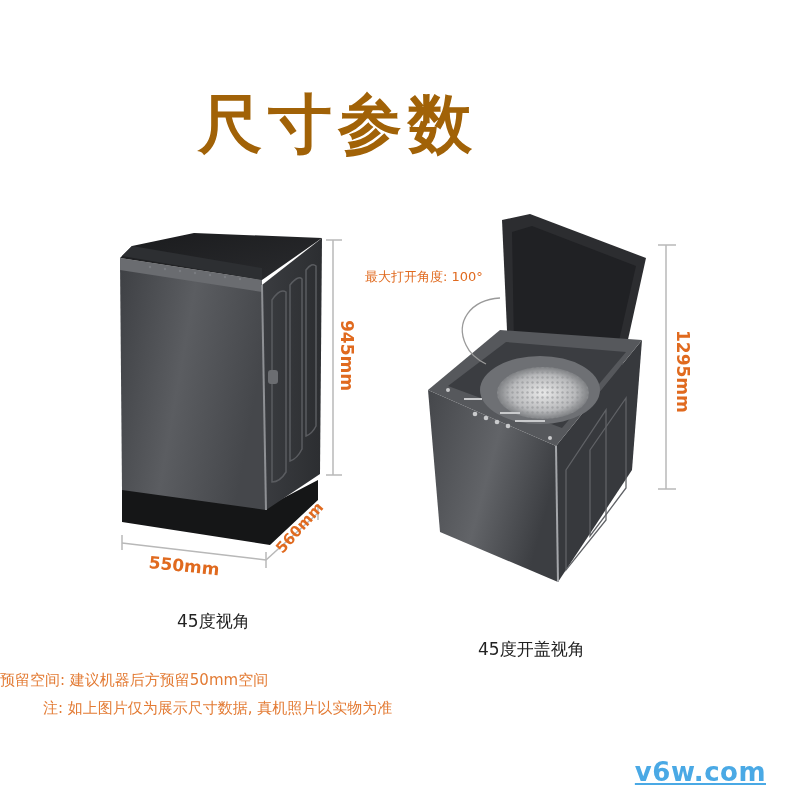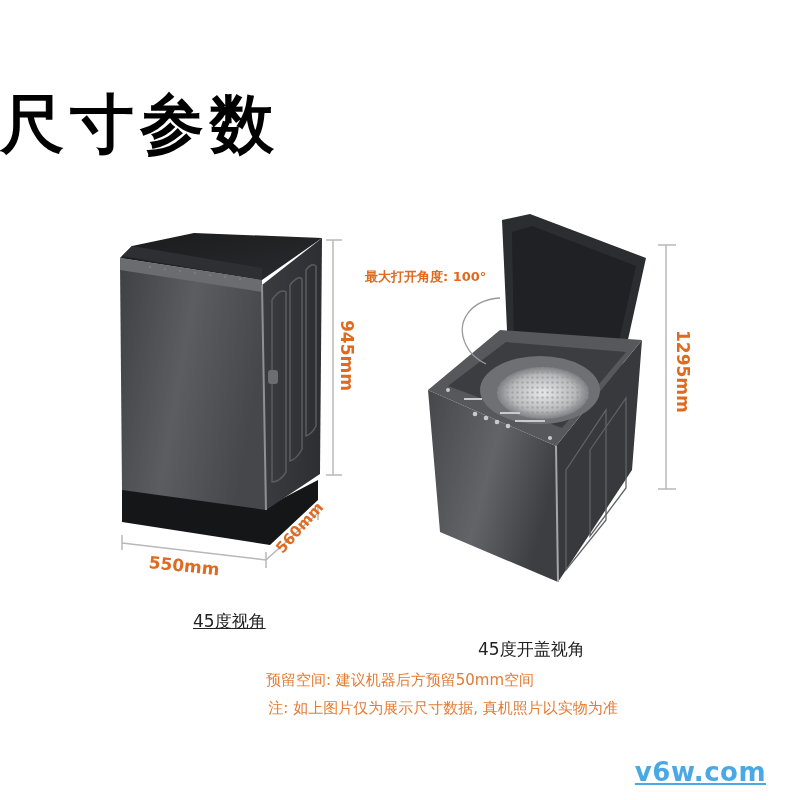--- a/index.html
+++ b/index.html
@@ -1,22 +1,22 @@
 <!DOCTYPE html>
 <html><head>
 <meta charset="utf-8">
 <style>
   html, body { margin: 0; padding: 0; background: #ffffff; }
   body { width: 800px; height: 800px; position: relative; overflow: hidden; font-family: "DejaVu Sans", sans-serif; }
   .abs { position: absolute; }
-  .title { left: 0; width: 676px; top: 84px; font-size: 64px; font-weight: bold; color: #000000; letter-spacing: 6px; line-height: 80px; }
+  .title { left: 0; width: 676px; top: 84px; text-align: center; font-size: 64px; font-weight: bold; color: #a16207; letter-spacing: 6px; line-height: 80px; }
   .orange { color: #e06a1f; }
   .dim-v { font-weight: bold; font-size: 17px; writing-mode: vertical-rl; line-height: 20px; }
   .caption { font-size: 17px; color: #222222; }
-  .note { left: 0; width: 800px; text-align: center; font-size: 15px; color: #e37b34; }
+  .note { left: 0; width: 800px; font-size: 15px; color: #e37b34; }
   .wm { right: 34px; top: 757px; font-size: 26px; color: #4aa9e5; font-weight: bold; letter-spacing: 0.5px; text-decoration: underline; }
   svg { position: absolute; left: 0; top: 0; }
 </style>
 </head>
 <body>
 
 <div class="abs title">尺寸参数</div>
 
 <svg width="800" height="800" viewBox="0 0 800 800">
   <defs>
@@ -127,21 +127,21 @@
     <line x1="666" y1="245" x2="666" y2="489"></line>
     <line x1="658" y1="245" x2="676" y2="245"></line>
     <line x1="658" y1="489" x2="676" y2="489"></line>
   </g>
 </svg>
 
 <div class="abs dim-v orange" style="left:337px; top:320px;">945mm</div>
 <div class="abs dim-v orange" style="left:673px; top:330px;">1295mm</div>
 <div class="abs orange" style="left:150px; top:552px; font-weight:bold; font-size:17px; transform:rotate(6deg); transform-origin:left top;">550mm</div>
 <div class="abs orange" style="left:272px; top:545px; font-weight:bold; font-size:15px; transform:rotate(-48deg); transform-origin:left top;">560mm</div>
-<div class="abs orange" style="left:365px; top:268px; font-weight:bold; font-size:13px;">最大打开角度: 100°</div>
+<div class="abs orange" style="left:365px; top:268px; font-weight:normal; font-size:13px;">最大打开角度: 100°</div>
 
-<div class="abs caption" style="left:193px; top:610px;text-decoration:underline;">45度视角</div>
+<div class="abs caption" style="left:177px; top:610px;">45度视角</div>
 <div class="abs caption" style="left:478px; top:638px;">45度开盖视角</div>
 
 <div class="abs note" style="top:671px;">预留空间: 建议机器后方预留50mm空间</div>
 <div class="abs note" style="top:699px;padding-left:43px;">注: 如上图片仅为展示尺寸数据, 真机照片以实物为准</div>
 
 <div class="abs wm">v6w.com</div>
 
 </body></html>

